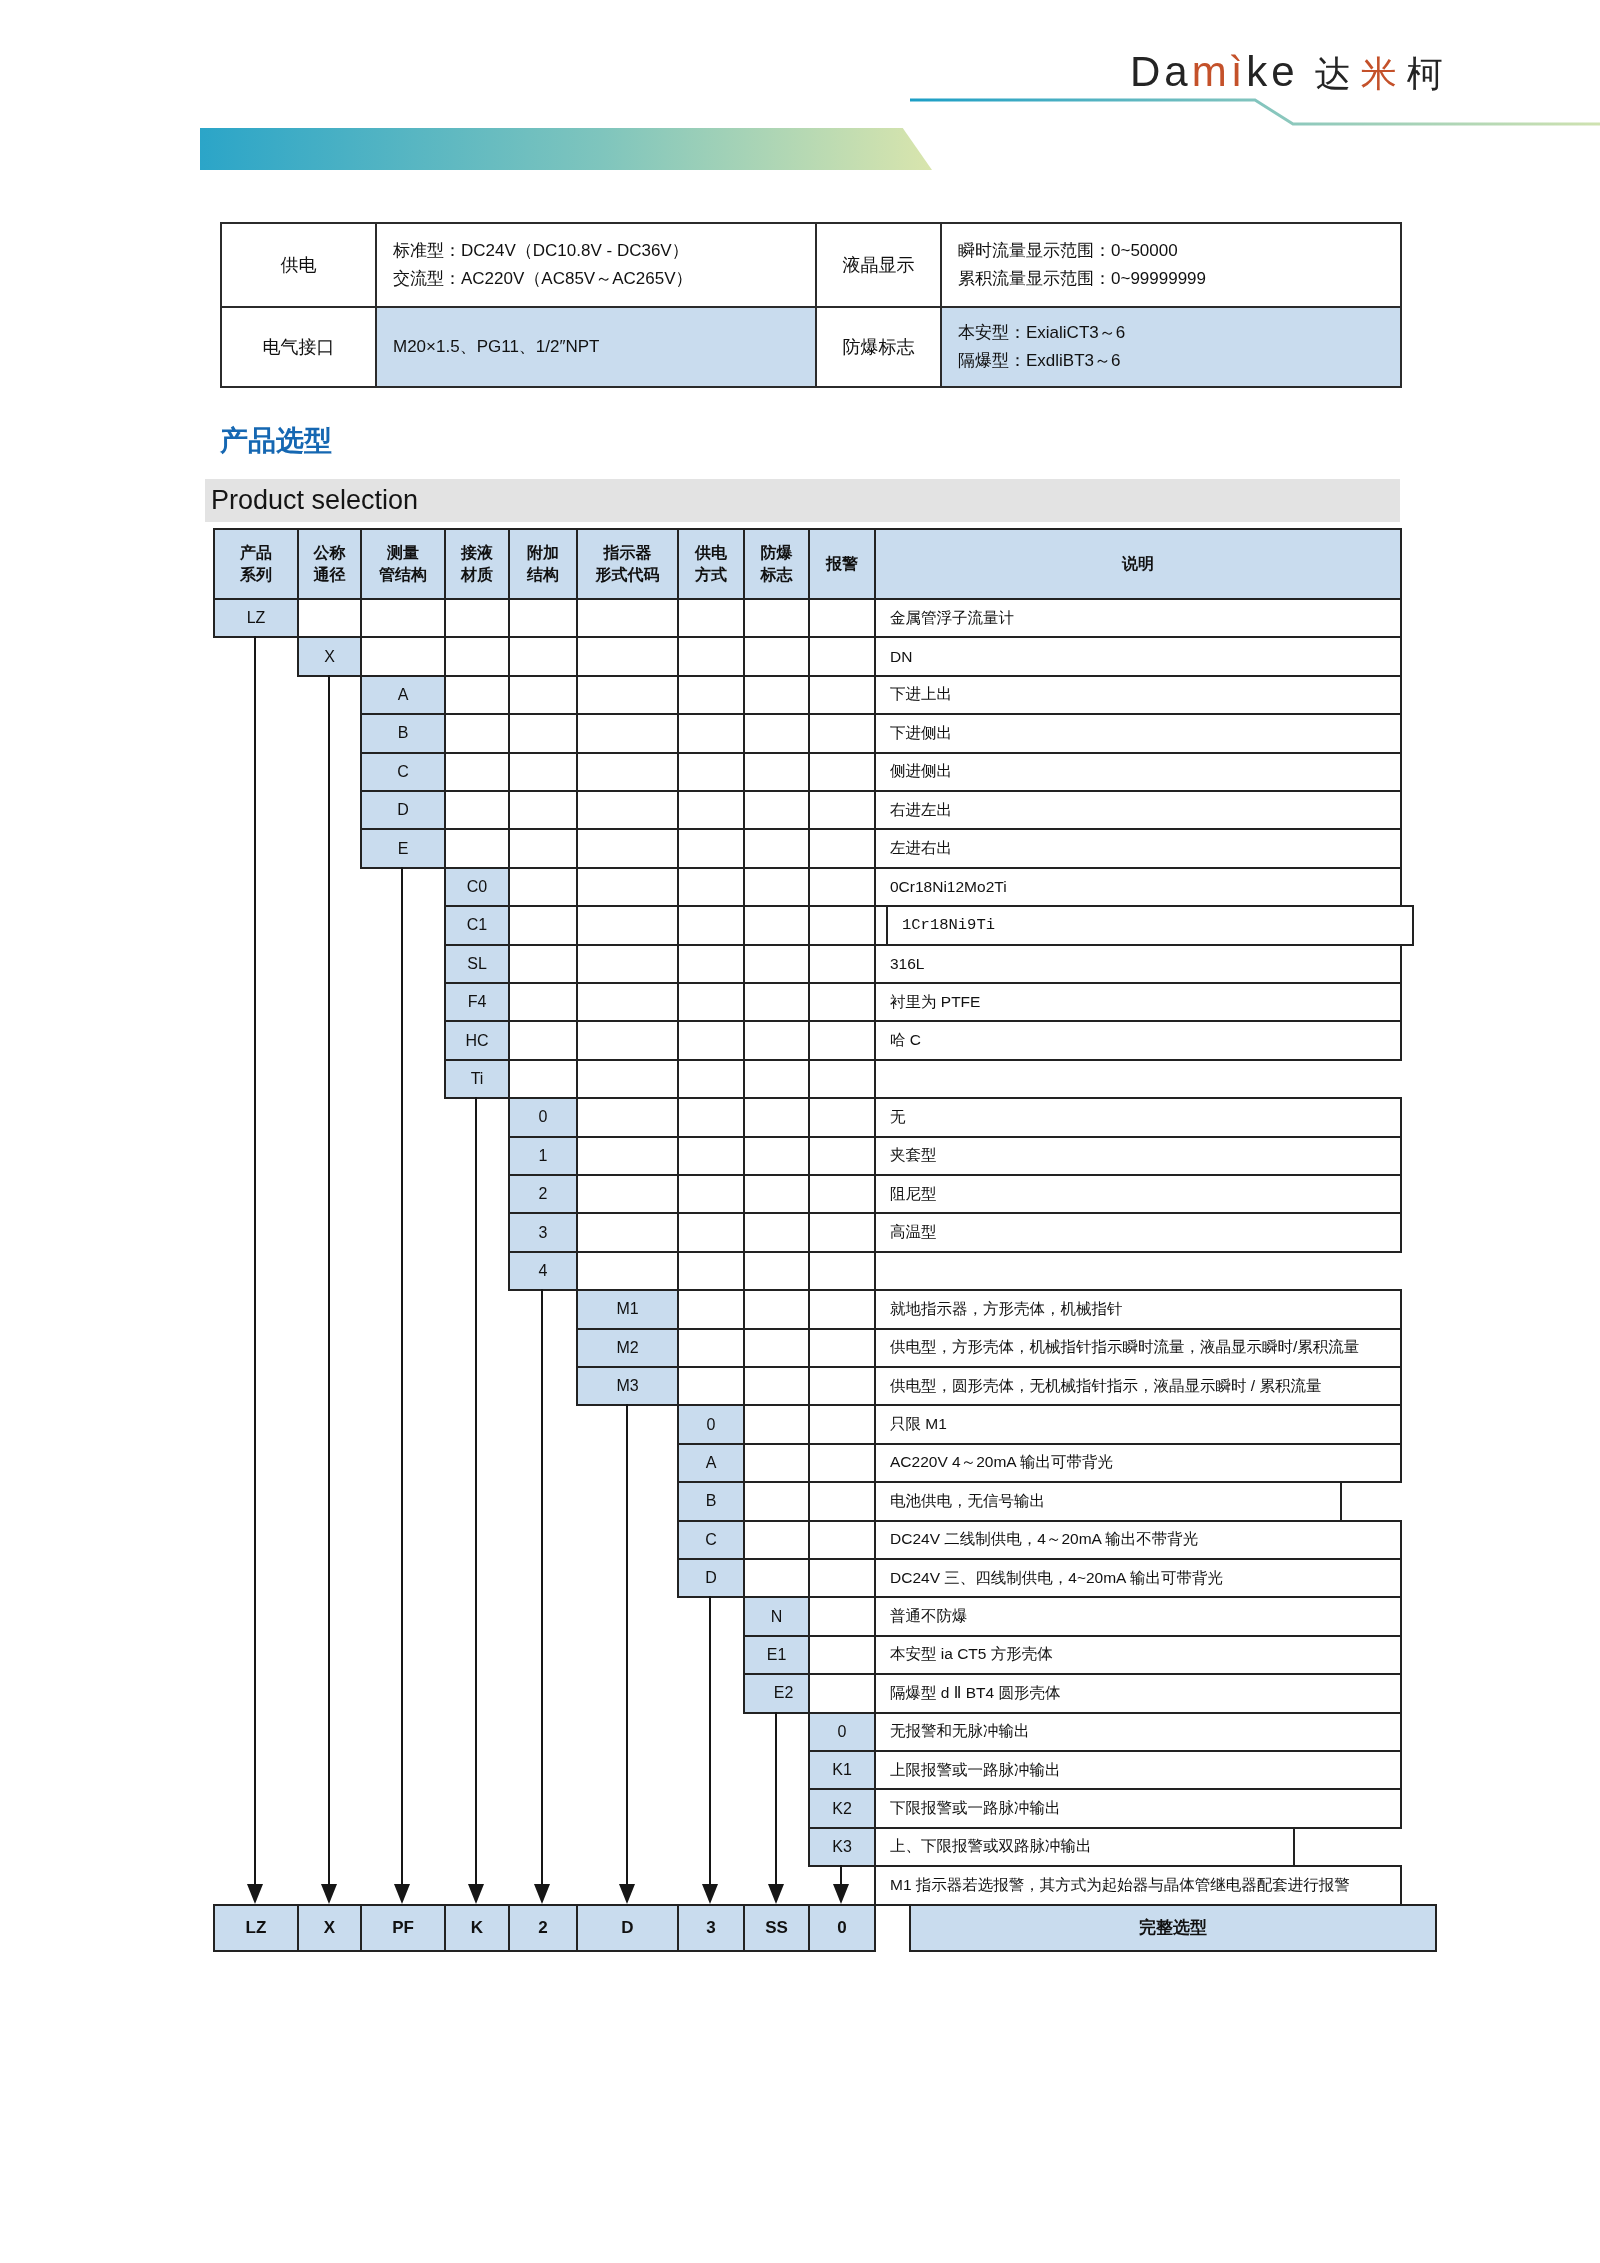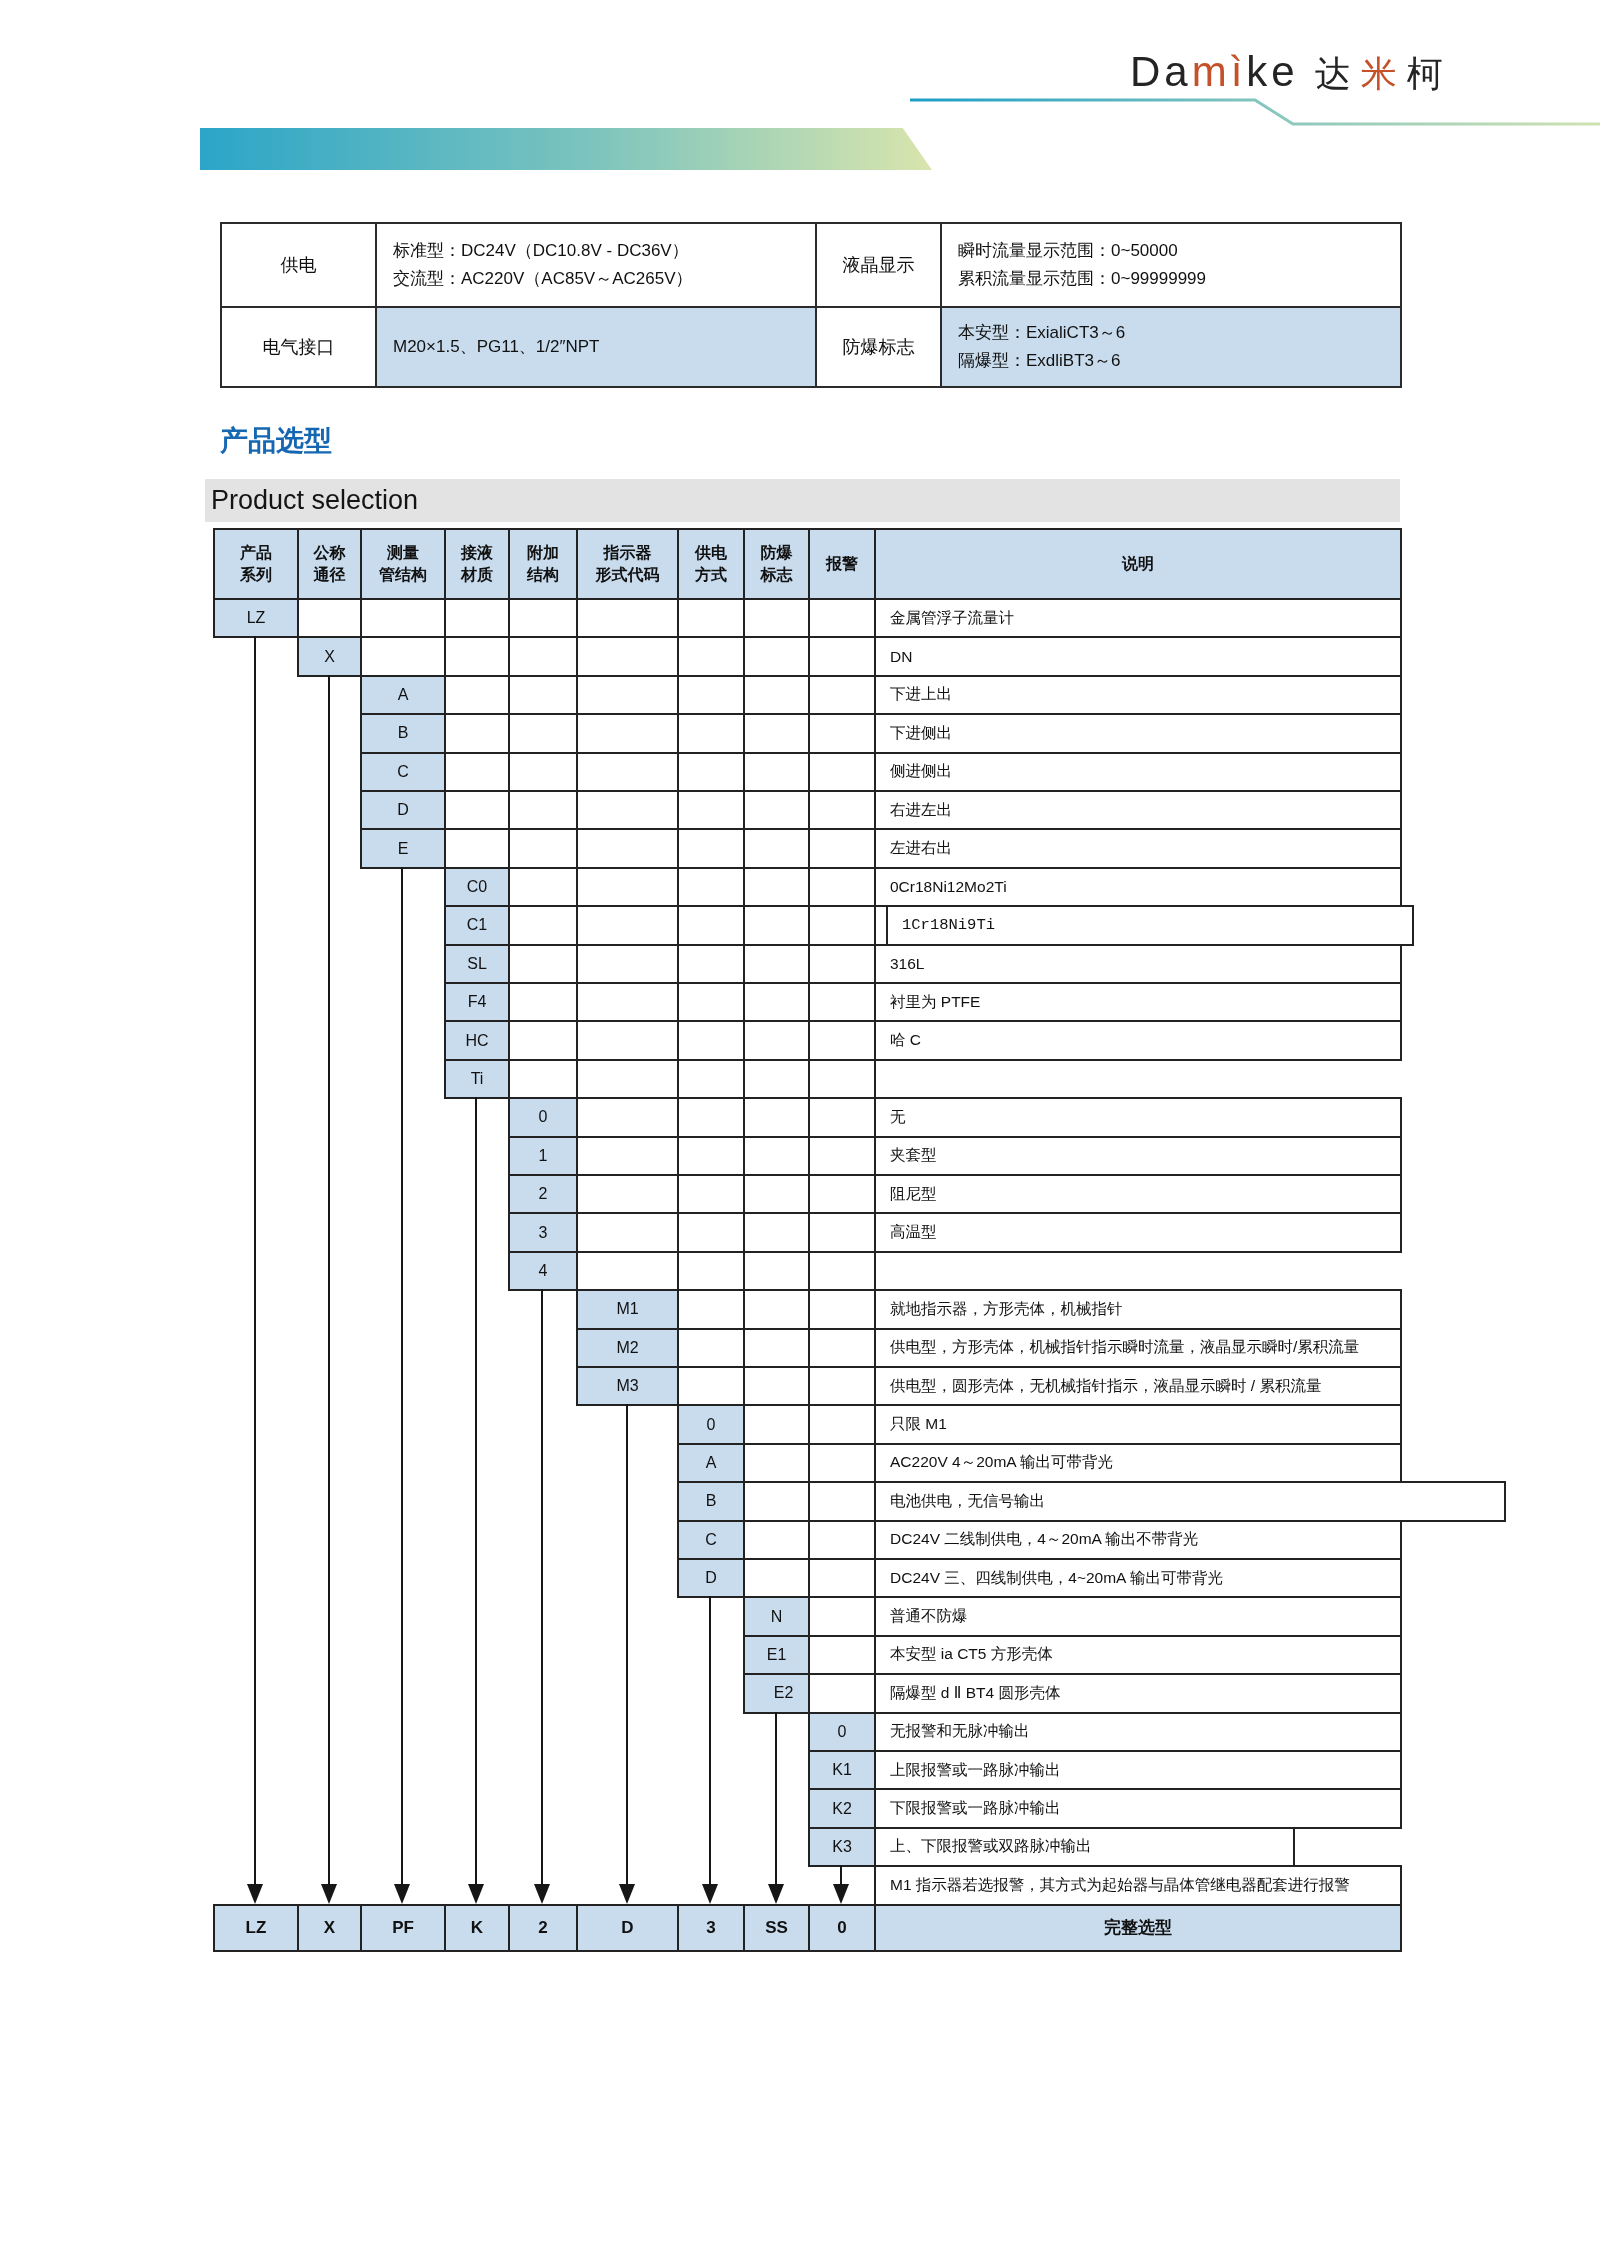--- a/index.html
+++ b/index.html
@@ -274,21 +274,21 @@
       <div class="cell " style="left: 530px; top: 876.4px; width: 67px; height: 40.4px;"></div>
       <div class="cell " style="left: 595px; top: 876.4px; width: 68px; height: 40.4px;"></div>
       <div class="cell desc" style="left: 661px; top: 876.4px; width: 528px; height: 40.4px;">只限 M1</div>
       <div class="cell code" style="left: 464px; top: 914.8px; width: 68px; height: 40.4px;">A</div>
       <div class="cell " style="left: 530px; top: 914.8px; width: 67px; height: 40.4px;"></div>
       <div class="cell " style="left: 595px; top: 914.8px; width: 68px; height: 40.4px;"></div>
       <div class="cell desc" style="left: 661px; top: 914.8px; width: 528px; height: 40.4px;">AC220V 4～20mA 输出可带背光</div>
       <div class="cell code" style="left: 464px; top: 953.2px; width: 68px; height: 40.4px;">B</div>
       <div class="cell " style="left: 530px; top: 953.2px; width: 67px; height: 40.4px;"></div>
       <div class="cell " style="left: 595px; top: 953.2px; width: 68px; height: 40.4px;"></div>
-      <div class="cell desc" style="left: 661px; top: 953.2px; width: 632px; height: 40.4px;">电池供电，无信号输出</div>
+      <div class="cell desc" style="left: 661px; top: 953.2px; width: 468px; height: 40.4px;">电池供电，无信号输出</div>
       <div class="cell code" style="left: 464px; top: 991.6px; width: 68px; height: 40.4px;">C</div>
       <div class="cell " style="left: 530px; top: 991.6px; width: 67px; height: 40.4px;"></div>
       <div class="cell " style="left: 595px; top: 991.6px; width: 68px; height: 40.4px;"></div>
       <div class="cell desc" style="left: 661px; top: 991.6px; width: 528px; height: 40.4px;">DC24V 二线制供电，4～20mA 输出不带背光</div>
       <div class="cell code" style="left: 464px; top: 1030px; width: 68px; height: 40.4px;">D</div>
       <div class="cell " style="left: 530px; top: 1030px; width: 67px; height: 40.4px;"></div>
       <div class="cell " style="left: 595px; top: 1030px; width: 68px; height: 40.4px;"></div>
       <div class="cell desc" style="left: 661px; top: 1030px; width: 528px; height: 40.4px;">DC24V 三、四线制供电，4~20mA 输出可带背光</div>
       <div class="cell code" style="left: 530px; top: 1068.4px; width: 67px; height: 40.4px;">N</div>
       <div class="cell " style="left: 595px; top: 1068.4px; width: 68px; height: 40.4px;"></div>
@@ -328,16 +328,16 @@
       <div class="arrow" style="left: 620px; top: 1355.6px;"></div>
       <div class="cell sum" style="left: 0px; top: 1375.6px; width: 86px; height: 48px;">LZ</div>
       <div class="cell sum" style="left: 84px; top: 1375.6px; width: 65px; height: 48px;">X</div>
       <div class="cell sum" style="left: 147px; top: 1375.6px; width: 86px; height: 48px;">PF</div>
       <div class="cell sum" style="left: 231px; top: 1375.6px; width: 66px; height: 48px;">K</div>
       <div class="cell sum" style="left: 295px; top: 1375.6px; width: 70px; height: 48px;">2</div>
       <div class="cell sum" style="left: 363px; top: 1375.6px; width: 103px; height: 48px;">D</div>
       <div class="cell sum" style="left: 464px; top: 1375.6px; width: 68px; height: 48px;">3</div>
       <div class="cell sum" style="left: 530px; top: 1375.6px; width: 67px; height: 48px;">SS</div>
       <div class="cell sum" style="left: 595px; top: 1375.6px; width: 68px; height: 48px;">0</div>
-      <div class="cell sum" style="left: 661px; top: 1375.6px; width: 528px; height: 48px;">完整选型</div>
+      <div class="cell sum" style="left: 696px; top: 1375.6px; width: 528px; height: 48px;">完整选型</div>
     </div>
 
 </div>
 
 </body></html>

